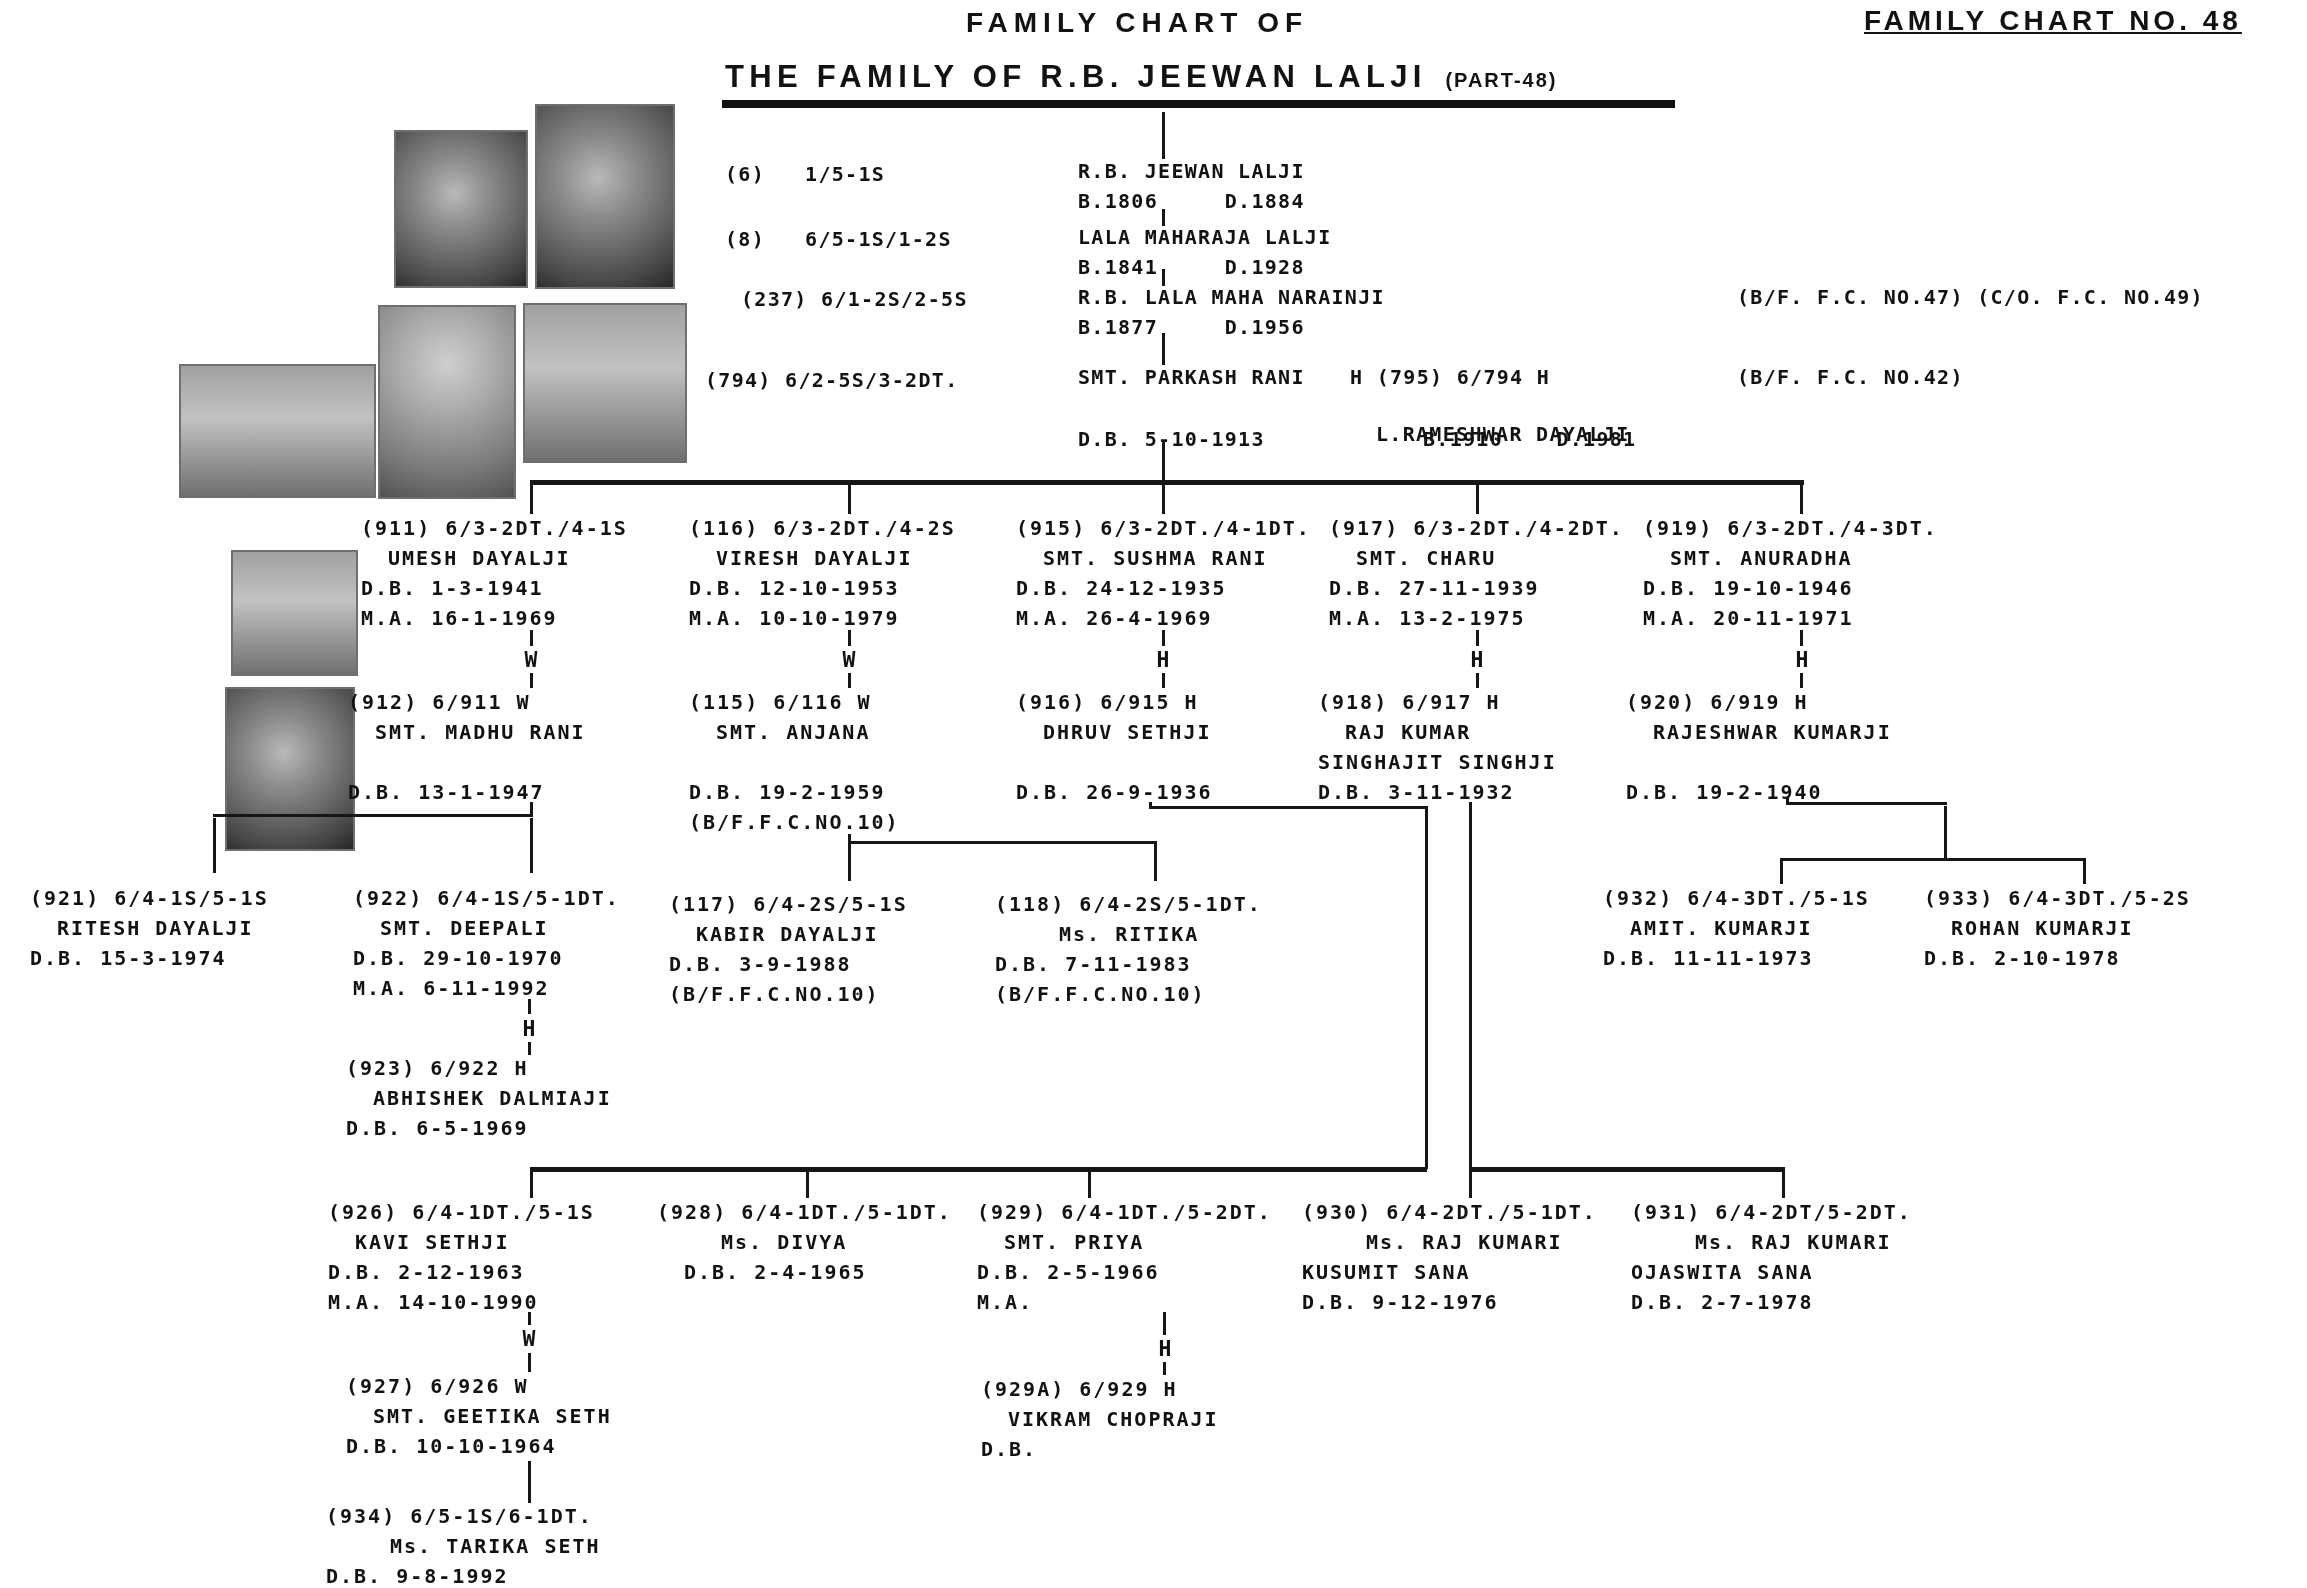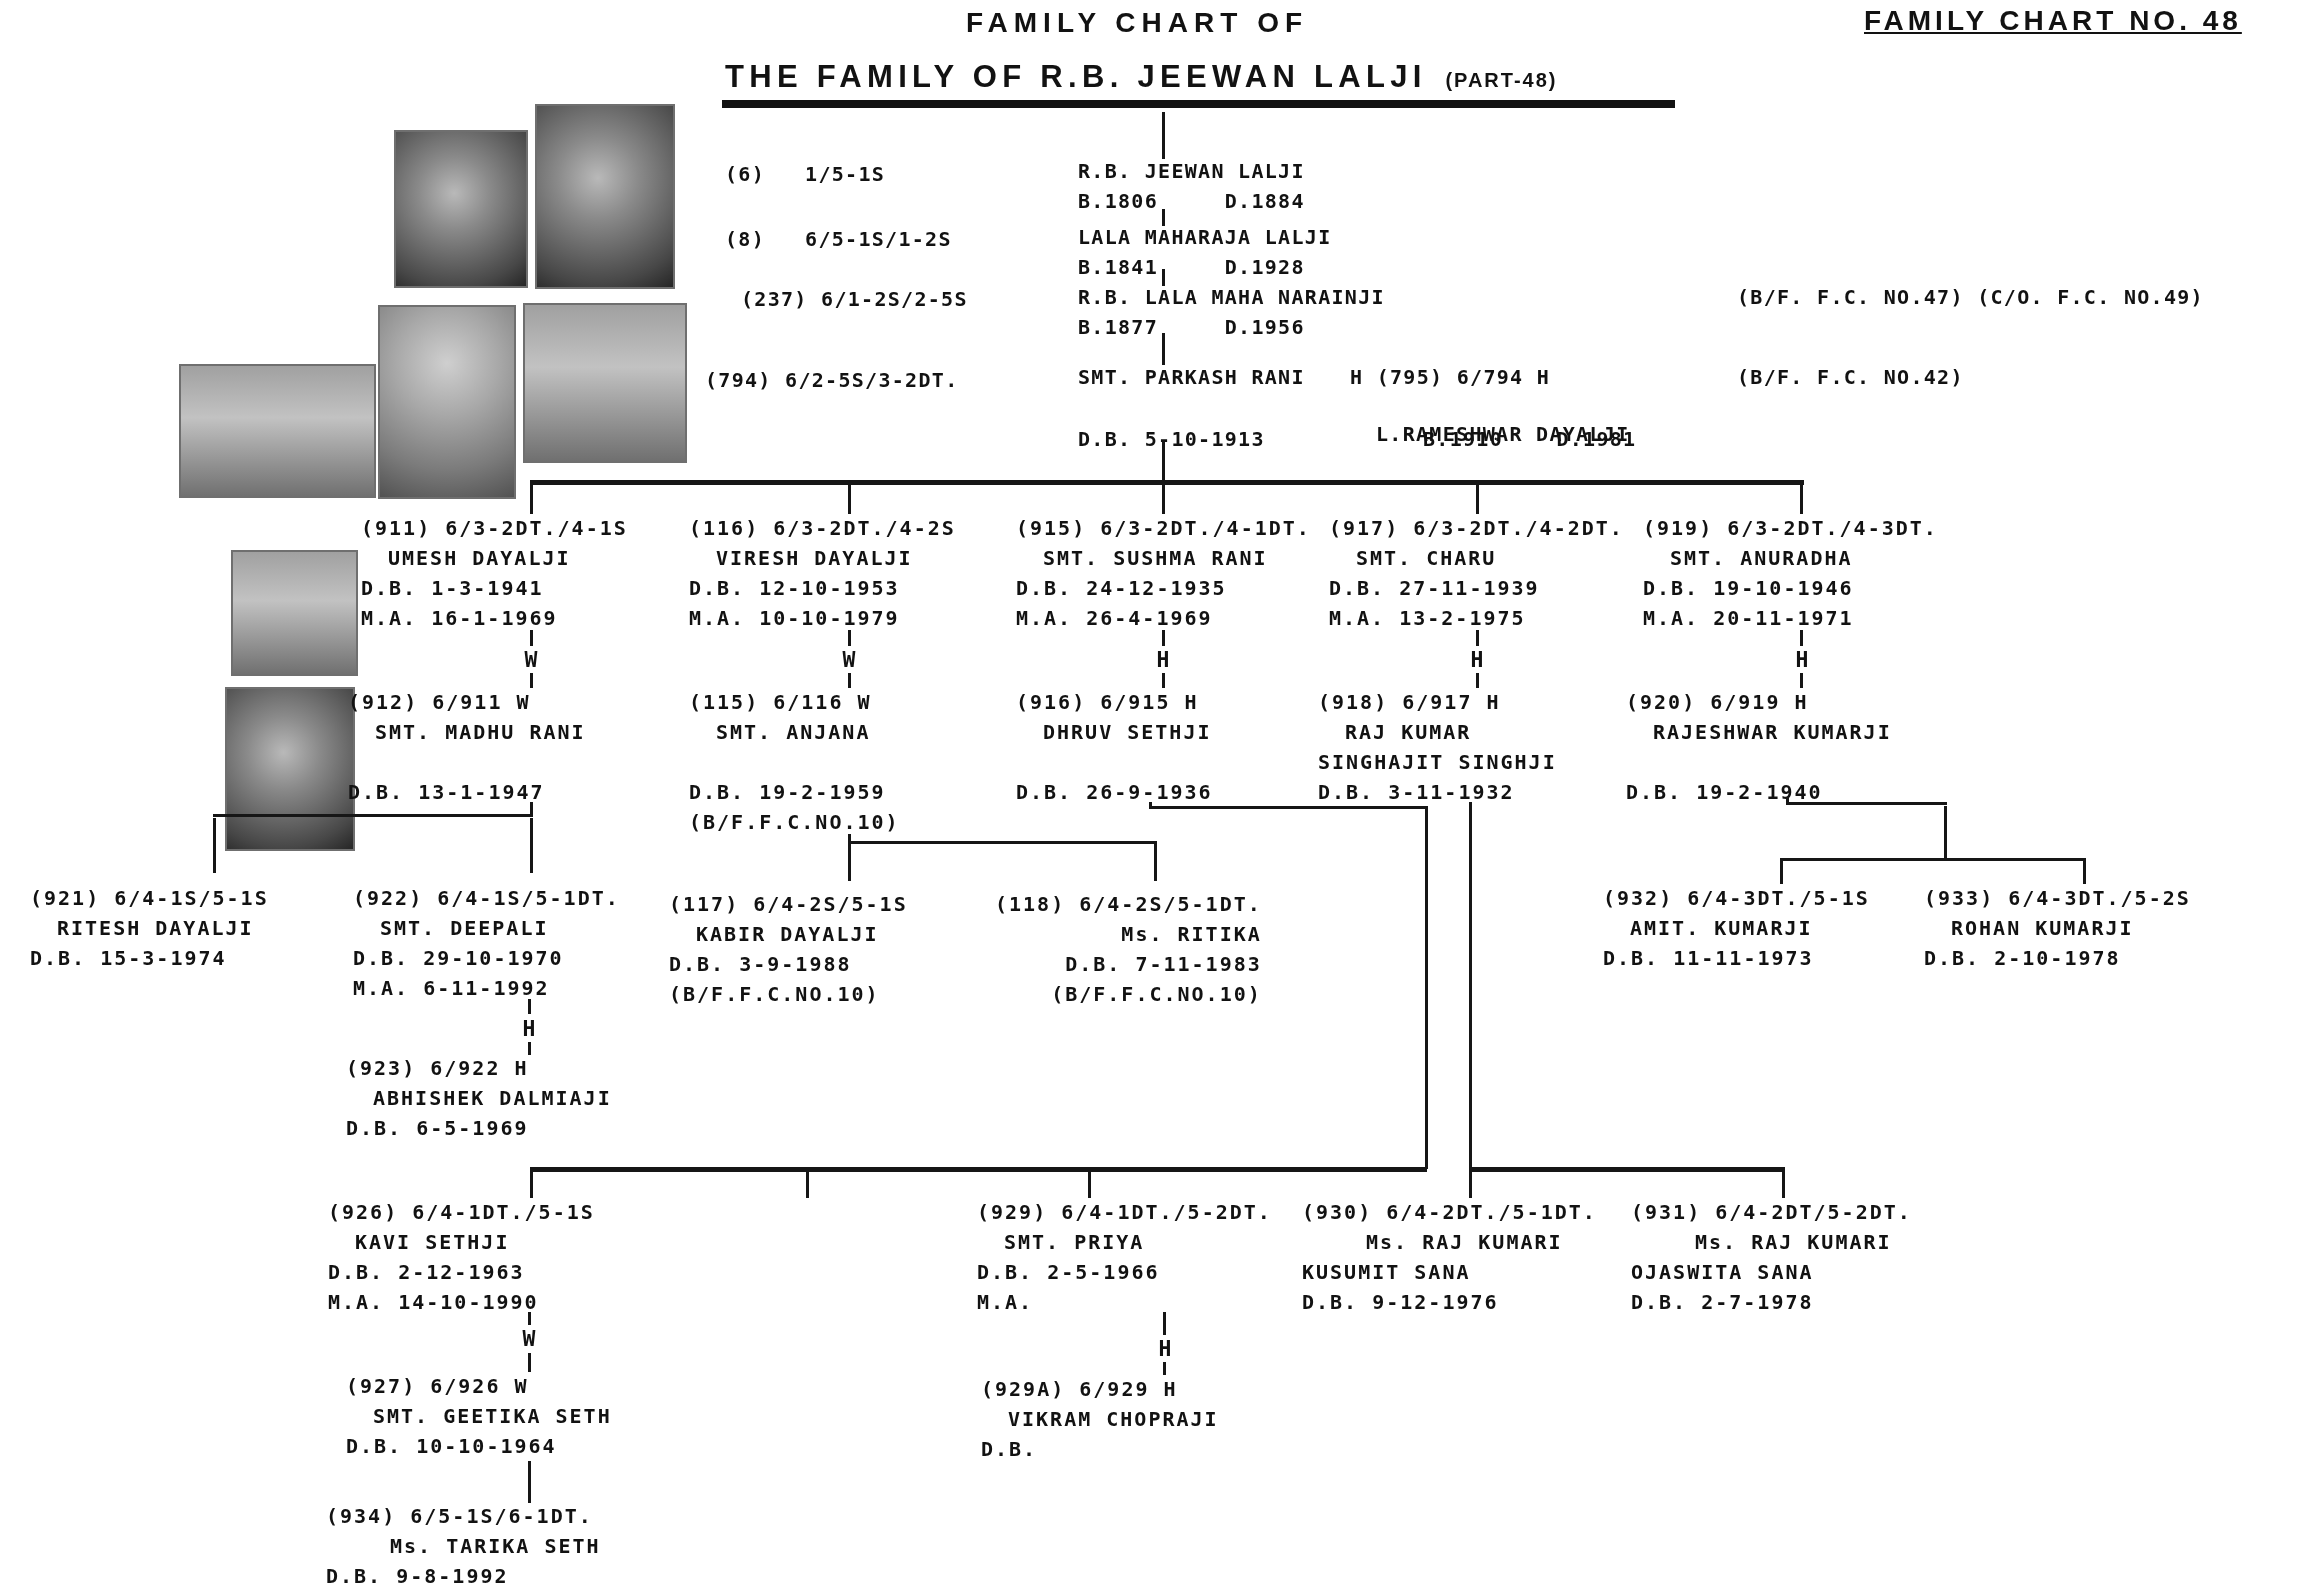--- a/index.html
+++ b/index.html
@@ -195,21 +195,21 @@
     <div class="pl ind">SMT. DEEPALI</div>
     <div class="pl">D.B. 29-10-1970</div>
     <div class="pl">M.A. 6-11-1992</div>
   </div>
   <div class="person" style="left:669px;top:892px;">
     <div class="pl">(117) 6/4-2S/5-1S</div>
     <div class="pl ind">KABIR DAYALJI</div>
     <div class="pl">D.B. 3-9-1988</div>
     <div class="pl">(B/F.F.C.NO.10)</div>
   </div>
-  <div class="person" style="left:995px;top:892px;text-align:right;">
+  <div class="person" style="left:995px;top:892px;">
     <div class="pl">(118) 6/4-2S/5-1DT.</div>
     <div class="pl ind2">Ms. RITIKA</div>
     <div class="pl">D.B. 7-11-1983</div>
     <div class="pl">(B/F.F.C.NO.10)</div>
   </div>
   <div class="person" style="left:1603px;top:886px;">
     <div class="pl">(932) 6/4-3DT./5-1S</div>
     <div class="pl ind">AMIT. KUMARJI</div>
     <div class="pl">D.B. 11-11-1973</div>
   </div>
@@ -235,20 +235,25 @@
   <div class="hline thick" style="left:1469px;top:1167px;width:316px;"></div>
   <div class="vline" style="left:1469px;top:1170px;height:28px;"></div>
   <div class="vline" style="left:1782px;top:1170px;height:28px;"></div>
 
   <div class="person" style="left:328px;top:1200px;">
     <div class="pl">(926) 6/4-1DT./5-1S</div>
     <div class="pl ind">KAVI SETHJI</div>
     <div class="pl">D.B. 2-12-1963</div>
     <div class="pl">M.A. 14-10-1990</div>
   </div>
+  <div class="person" style="left:657px;top:1200px;">
+    <div class="pl">(928) 6/4-1DT./5-1DT.</div>
+    <div class="pl ind2">Ms. DIVYA</div>
+    <div class="pl ind">D.B. 2-4-1965</div>
+  </div>
   <div class="person" style="left:977px;top:1200px;">
     <div class="pl">(929) 6/4-1DT./5-2DT.</div>
     <div class="pl ind">SMT. PRIYA</div>
     <div class="pl">D.B. 2-5-1966</div>
     <div class="pl">M.A.</div>
   </div>
   <div class="person" style="left:1302px;top:1200px;">
     <div class="pl">(930) 6/4-2DT./5-1DT.</div>
     <div class="pl ind2">Ms. RAJ KUMARI</div>
     <div class="pl">KUSUMIT SANA</div>

